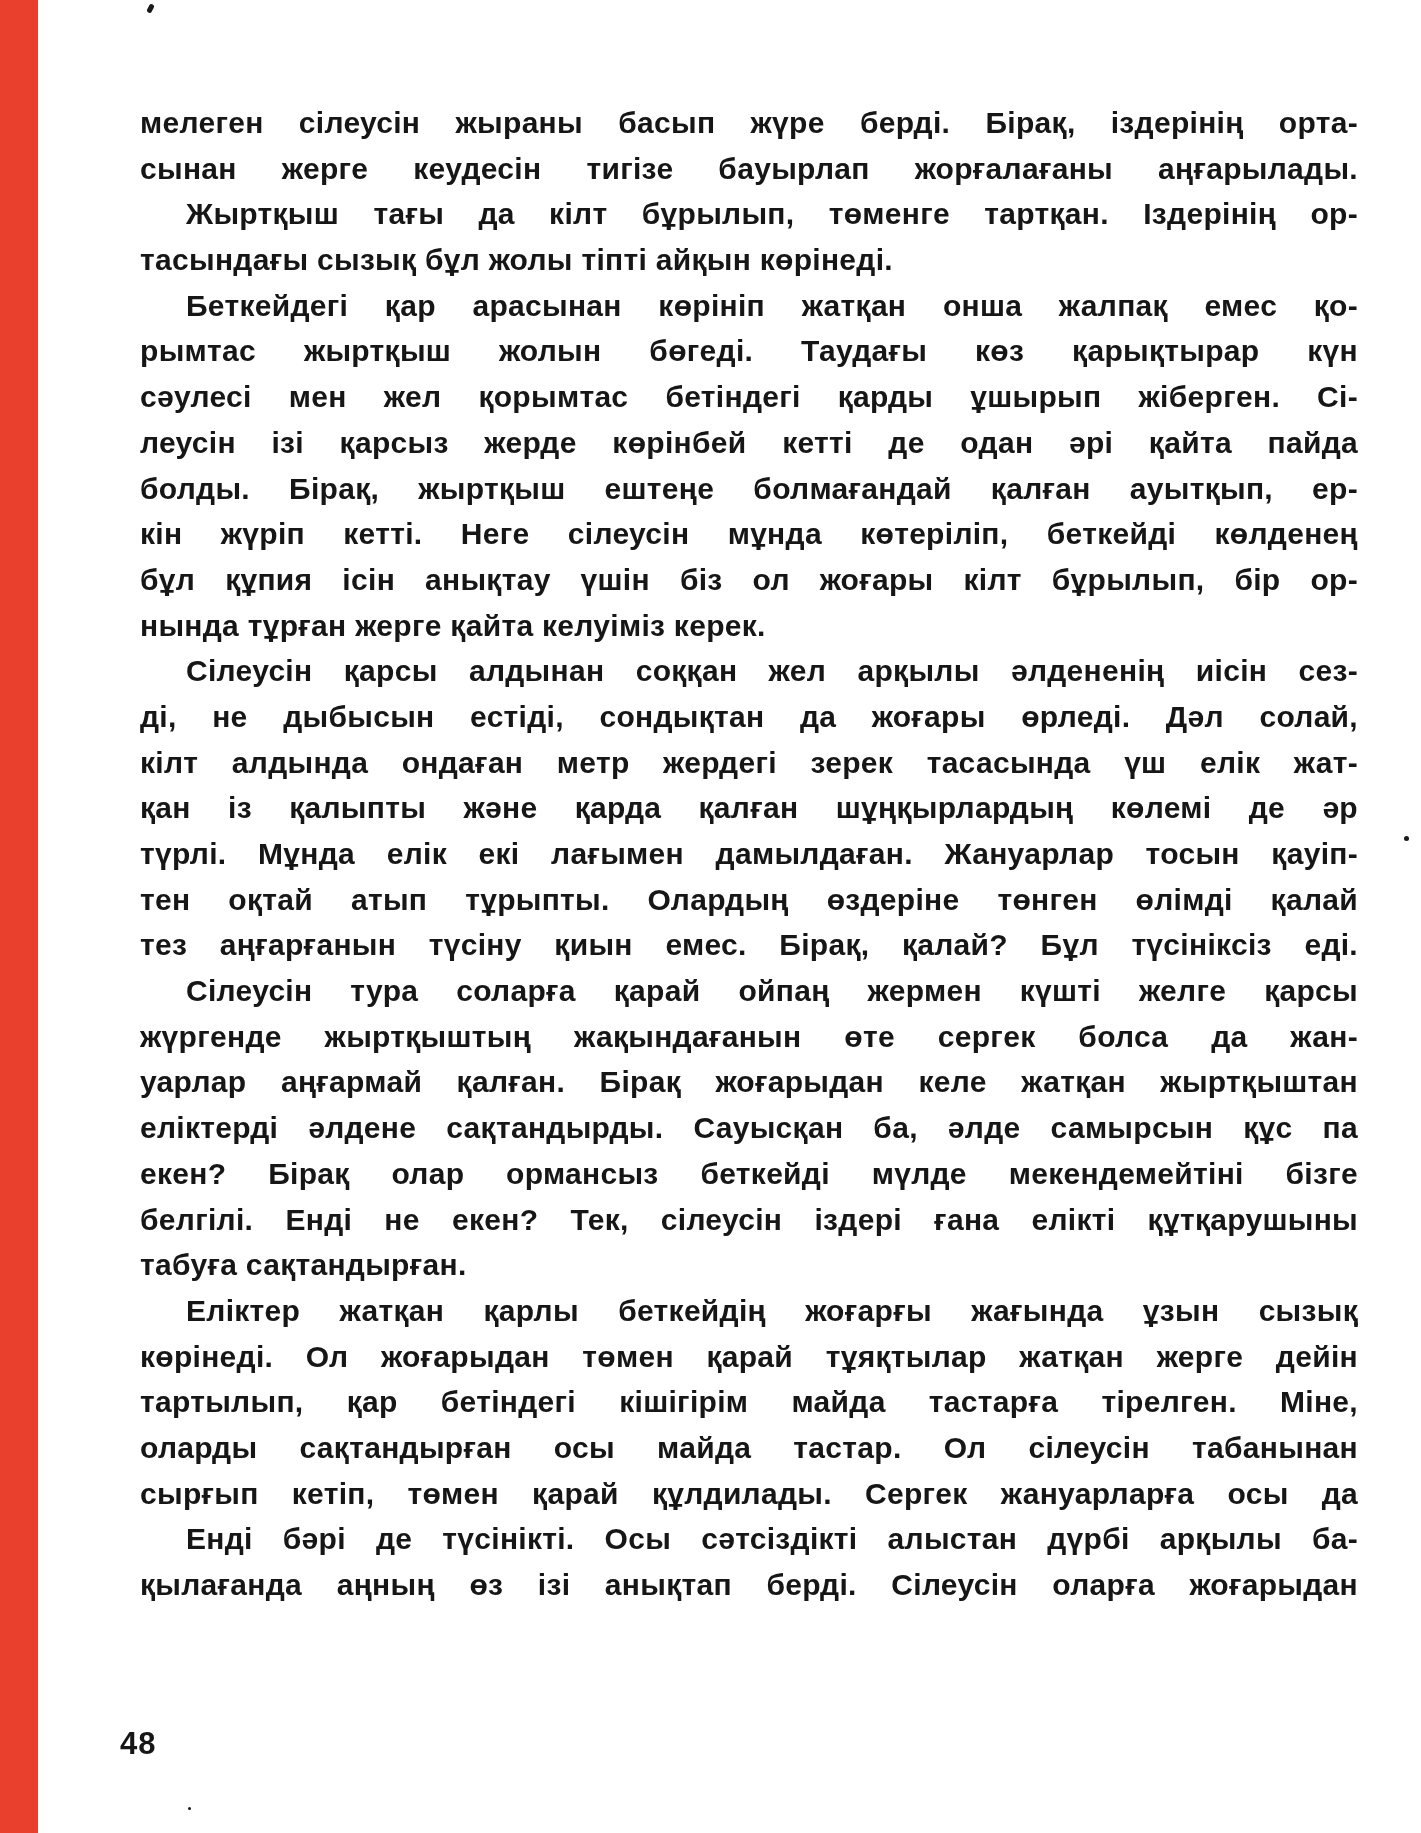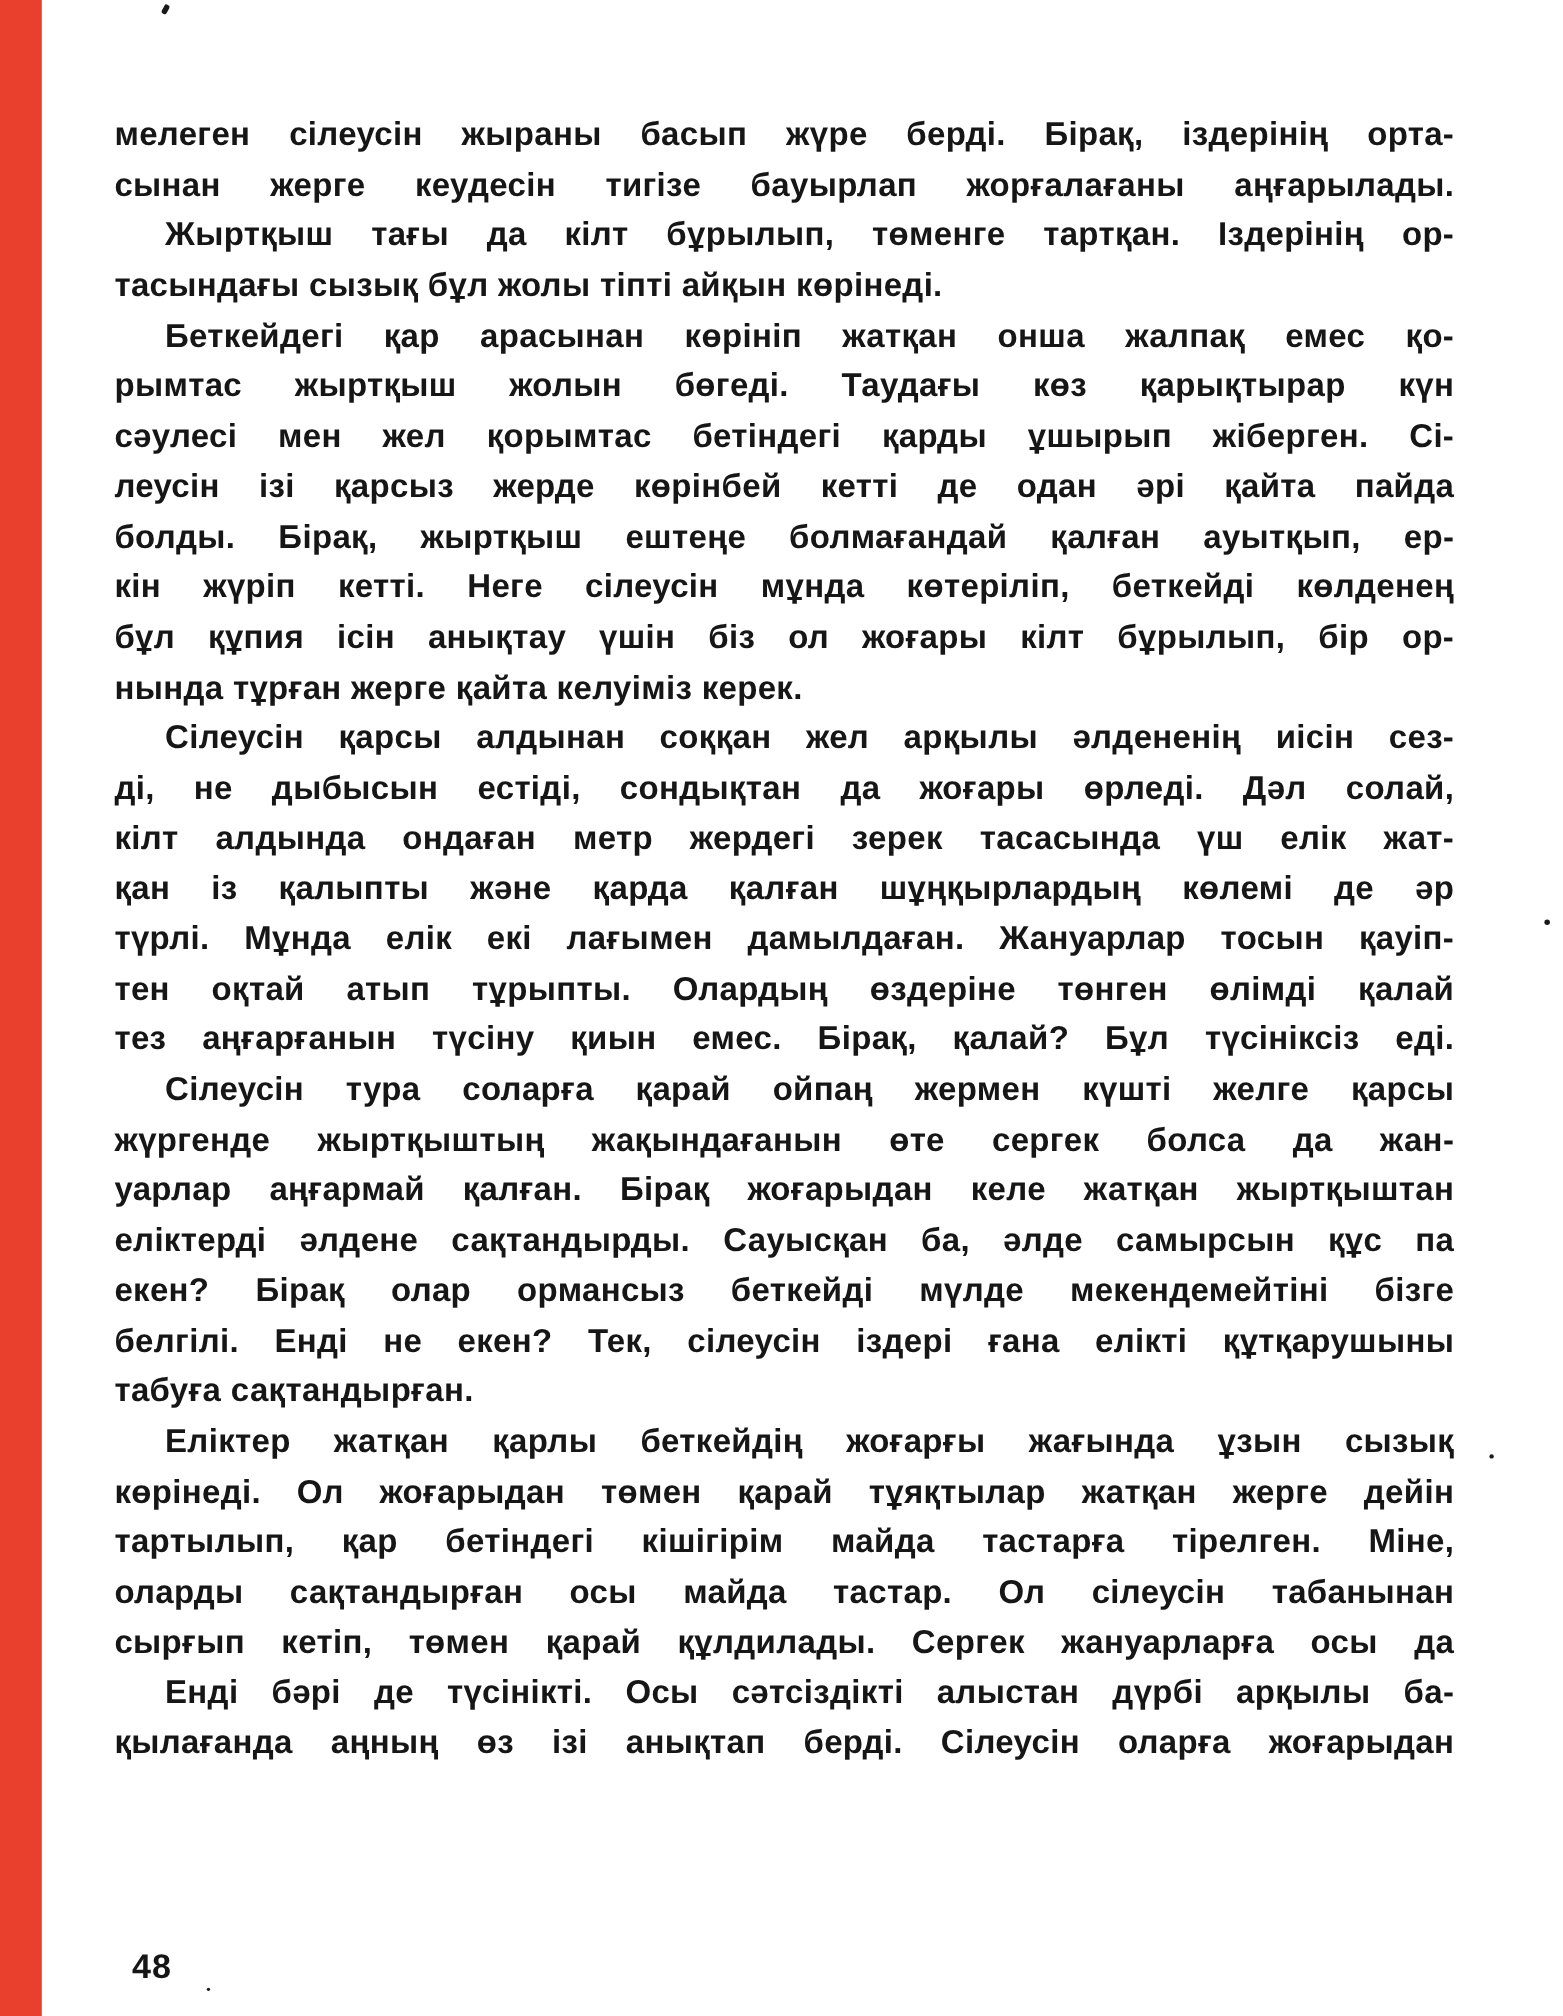--- a/index.html
+++ b/index.html
@@ -49,21 +49,20 @@
     box-sizing: border-box;
   }
   .page-number {
     position: absolute;
     left: 120px;
     top: 1726px;
     font-size: 31px;
     font-weight: 700;
     color: #161616;
     letter-spacing: 1px;
-    margin-top: 44px;
   }
   .speck {
     position: absolute;
     background: #1a1a1a;
     border-radius: 50%;
   }
   .speck.tick {
     width: 5px;
     height: 9px;
     border-radius: 2px;
@@ -71,21 +70,21 @@
   }
   .speck.dot-a { width: 5px; height: 5px; }
   .speck.dot-b { width: 4px; height: 4px; }
   .speck.dot-c { width: 3px; height: 3px; }
 </style>
 </head>
 <body>
 
 <div class="page">
   <div class="edge-strip" style="background: rgb(232, 64, 44);"></div>
-  <div class="text-block" id="text-block" style="color: rgb(22, 22, 22);">
+  <div class="text-block" id="text-block" style="color: rgb(22, 22, 22); margin-left: 36px;">
       <div class="line">мелеген сілеусін жыраны басып жүре берді. Бірақ, іздерінің орта-</div>
       <div class="line">сынан жерге кеудесін тигізе бауырлап жорғалағаны аңғарылады.</div>
       <div class="line indent">Жыртқыш тағы да кілт бұрылып, төменге тартқан. Іздерінің ор-</div>
       <div class="line short">тасындағы сызық бұл жолы тіпті айқын көрінеді.</div>
       <div class="line indent">Беткейдегі қар арасынан көрініп жатқан онша жалпақ емес қо-</div>
       <div class="line">рымтас жыртқыш жолын бөгеді. Таудағы көз қарықтырар күн</div>
       <div class="line">сәулесі мен жел қорымтас бетіндегі қарды ұшырып жіберген. Сі-</div>
       <div class="line">леусін ізі қарсыз жерде көрінбей кетті де одан әрі қайта пайда</div>
       <div class="line">болды. Бірақ, жыртқыш ештеңе болмағандай қалған ауытқып, ер-</div>
       <div class="line">кін жүріп кетті. Неге сілеусін мұнда көтеріліп, беткейді көлденең</div>

